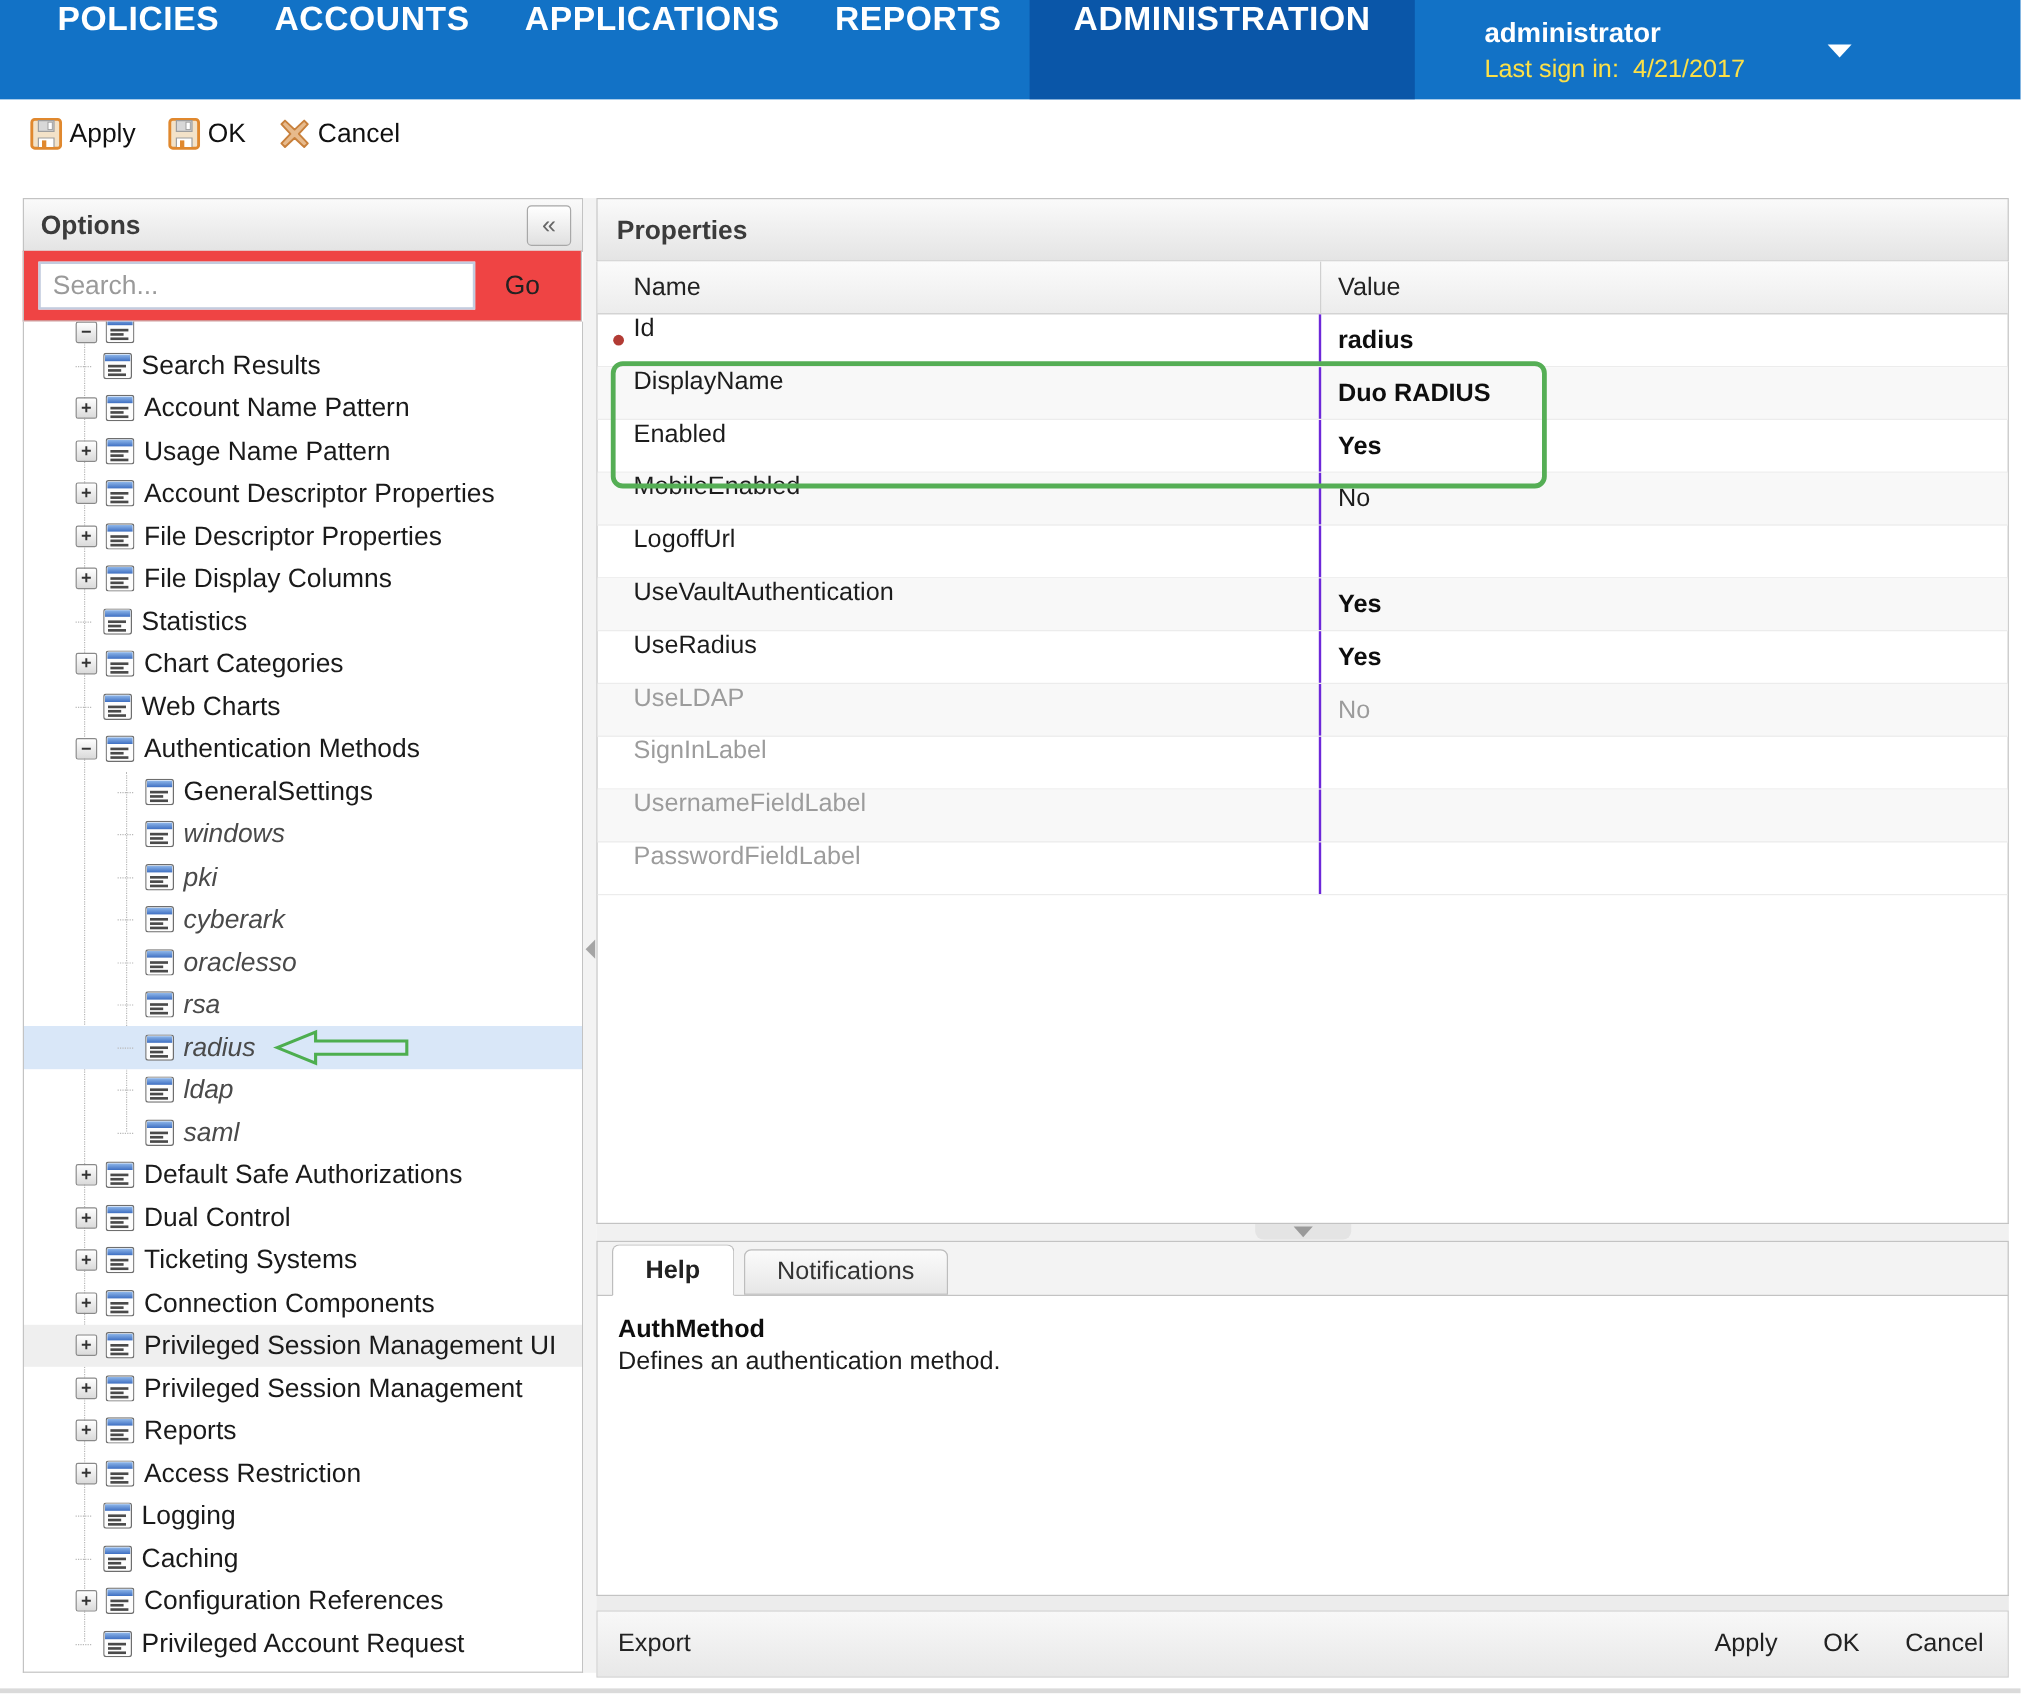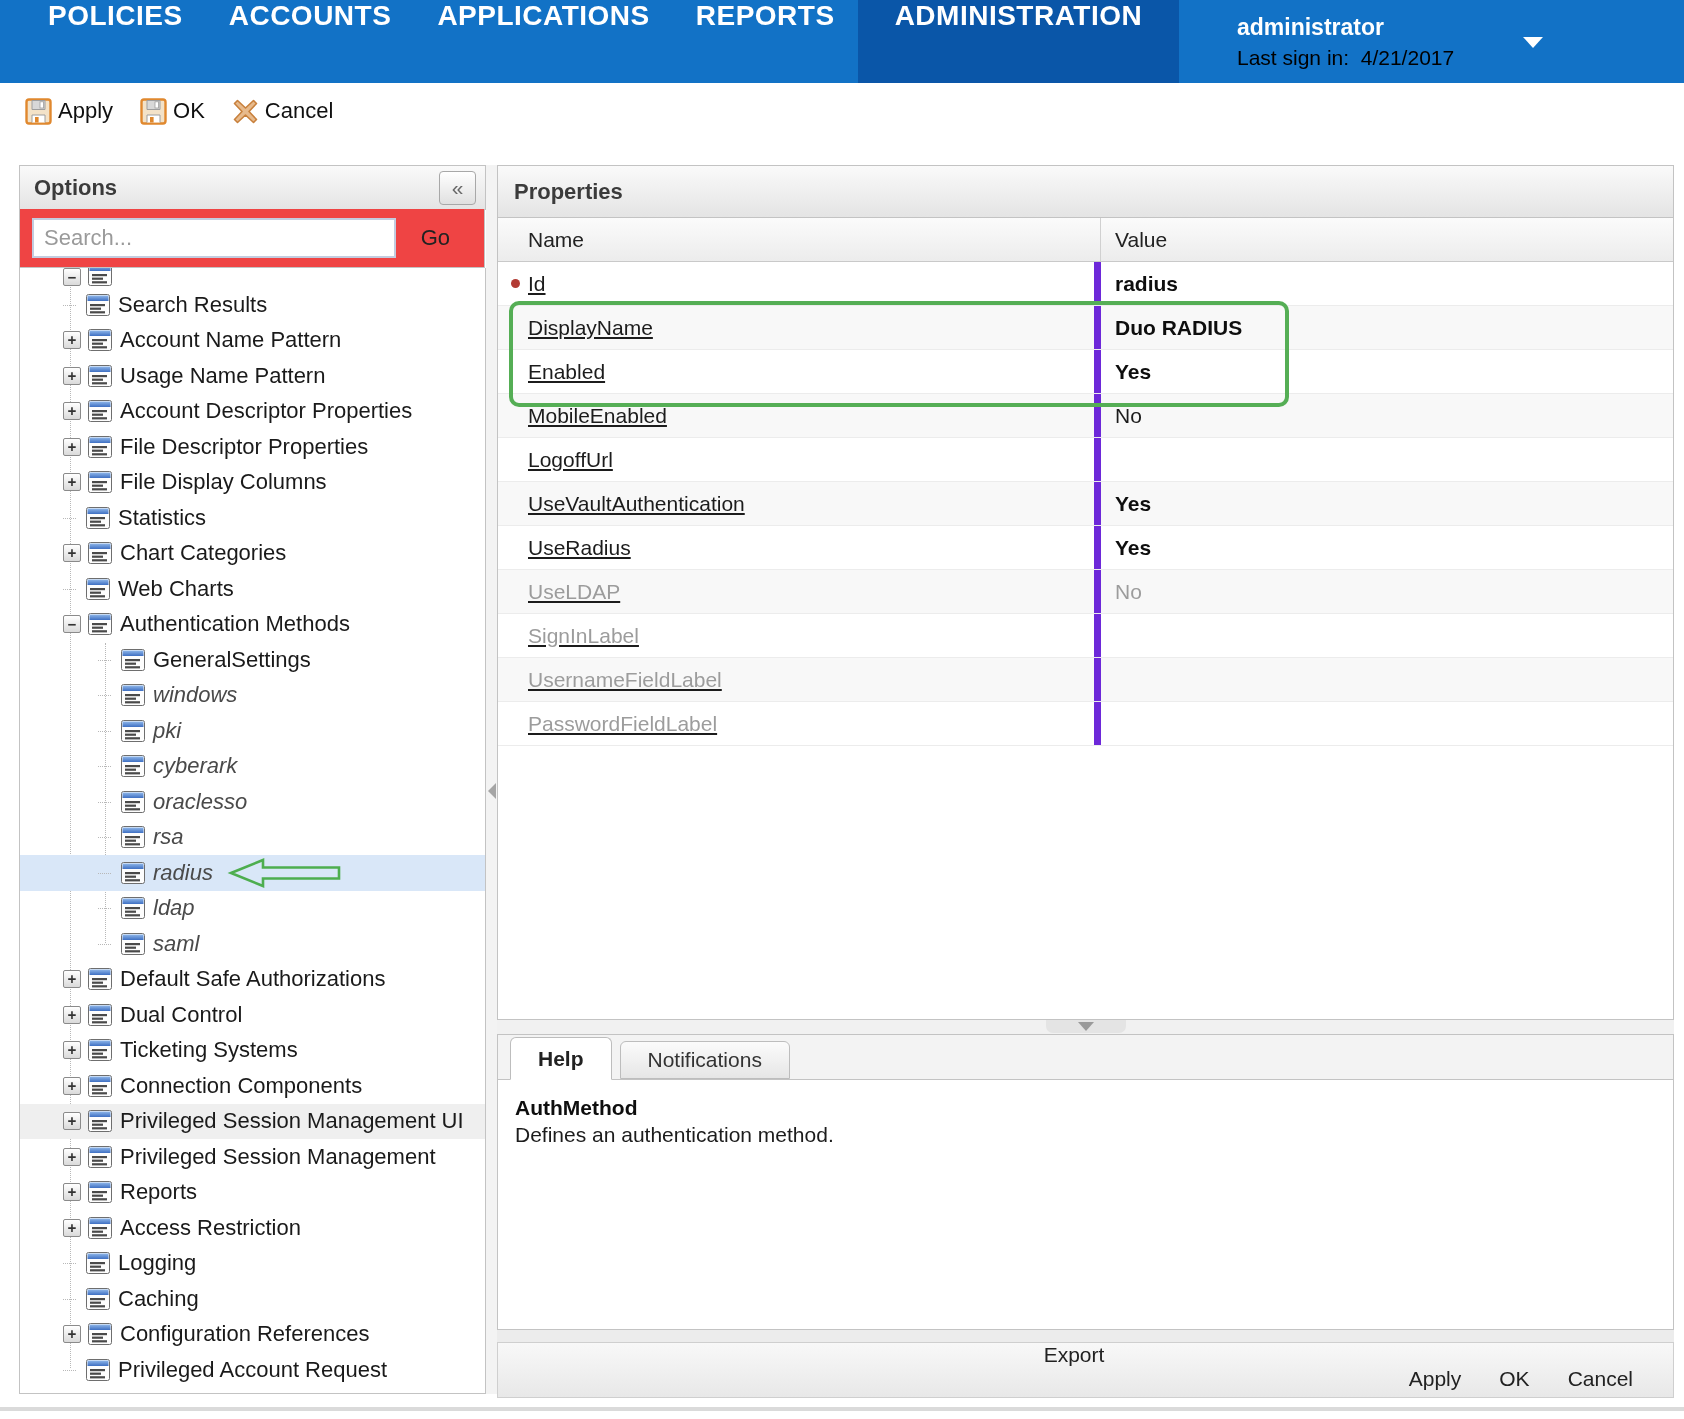--- a/index.html
+++ b/index.html
@@ -8,21 +8,21 @@
 
   
   .nav{position:absolute;left:0;top:0;width:1684px;height:83px;background:#1272C6;}
   .nav-tabs{position:absolute;left:0;top:0;height:83px;display:flex;align-items:stretch;padding-left:25px;}
   .nav-tab{display:flex;padding:0 23px;font-size:28px;font-weight:bold;
            letter-spacing:.5px;color:#fff;cursor:pointer;white-space:nowrap;}
   .nav-tab.active{background:#0A56A8;padding:0 37px;}
   .nav-user{position:absolute;left:1237px;top:0;height:83px;display:flex;flex-direction:column;
             justify-content:center;cursor:pointer;}
   .nav-user-name{font-size:23px;font-weight:bold;color:#fff;margin-bottom:5px;}
-  .nav-user-signin{font-size:21px;color:#000000;white-space:nowrap;}
+  .nav-user-signin{font-size:21px;color:#fde047;white-space:nowrap;}
   .nav-caret{position:absolute;left:1523px;top:37px;width:0;height:0;
              border-left:10px solid transparent;border-right:10px solid transparent;
              border-top:11px solid #fff;}
 
   
   .toolbar{position:absolute;left:0;top:83px;width:1684px;height:56px;background:#fff;
            display:flex;align-items:center;padding-left:25px;gap:27px;box-sizing:border-box;}
   .tb-btn{display:flex;align-items:center;gap:6px;font-size:22px;color:#101010;cursor:pointer;}
   .tb-btn svg{display:block;}
 
@@ -78,22 +78,22 @@
   .props-table{position:absolute;left:497px;top:218px;width:1177px;height:802px;box-sizing:border-box;
                background:#fff;border:1px solid #C3C3C3;border-top:none;}
   .pt-head{display:flex;height:44px;background:linear-gradient(#FBFBFB,#ECECEC);
            border-bottom:1px solid #C9C9C9;font-size:21px;color:#222;box-sizing:border-box;}
   .pt-col-name{flex:0 0 603px;display:flex;align-items:center;padding-left:30px;
                border-right:1px solid #D0D0D0;box-sizing:border-box;}
   .pt-col-value{flex:1;display:flex;align-items:center;padding-left:14px;}
   .prow{display:flex;height:44px;border-bottom:1px solid #ECECEC;font-size:21px;color:#1C1C1C;
         cursor:pointer;box-sizing:border-box;}
   .prow.shaded{background:#F8F8F8;}
-  .prow-name-cell{flex:0 0 603px;position:relative;display:flex;align-items:center;padding-left:30px;
-                  border-right:7px solid #6d28d9;box-sizing:border-box;text-decoration:underline;}
+  .prow-name-cell{flex:0 0 603px;position:relative;display:flex;align-items:flex-start;padding-left:30px;
+                  border-right:2px solid #6d28d9;box-sizing:border-box;}
   .req-dot{position:absolute;left:13px;top:50%;margin-top:-5px;width:9px;height:9px;border-radius:50%;
            background:#B23B34;display:none;}
   .prow.required .req-dot{display:block;}
   .prow-value{flex:1;display:flex;align-items:center;padding-left:14px;}
   .prow.boldval .prow-value{font-weight:bold;color:#0E0E0E;}
   .prow.disabled .prow-name,.prow.disabled .prow-value{color:#9C9C9C;}
   .green-box{position:absolute;left:11px;top:83px;width:772px;height:98px;border:4px solid #55AE55;
              border-radius:10px;pointer-events:none;z-index:3;}
 
   
@@ -113,21 +113,21 @@
   .tab.inactive{height:38px;background:linear-gradient(#FBFBFB,#E6E6E6);margin-left:8px;color:#333;}
   .tabcontent{position:absolute;left:497px;top:1080px;width:1177px;height:250px;box-sizing:border-box;
               background:#fff;border:1px solid #C3C3C3;border-top:none;padding:16px 20px 0 17px;}
   .help-heading{font-size:21px;font-weight:bold;color:#0E0E0E;}
   .help-body{font-size:21px;color:#1C1C1C;margin-top:3px;}
 
   
   .gap{position:absolute;left:497px;top:1330px;width:1177px;height:12px;background:#ECECEC;}
   .footer{position:absolute;left:497px;top:1342px;width:1177px;height:56px;box-sizing:border-box;
           background:linear-gradient(#F8F8F8,#E8E8E8);border:1px solid #CFCFCF;
-          display:flex;align-items:center;padding:0 40px 0 17px;font-size:21px;color:#222;flex-direction:column;}
+          display:flex;align-items:center;padding:0 20px 0 17px;font-size:21px;color:#222;}
   .footer-right{margin-left:auto;display:flex;gap:38px;}
   .footer .act{cursor:pointer;}
   .page-bottom{position:absolute;left:0;top:1407px;width:1684px;height:4px;background:#DADADA;}
 </style>
 </head>
 <body>
 
 <div class="page">
 
   <header class="nav">

